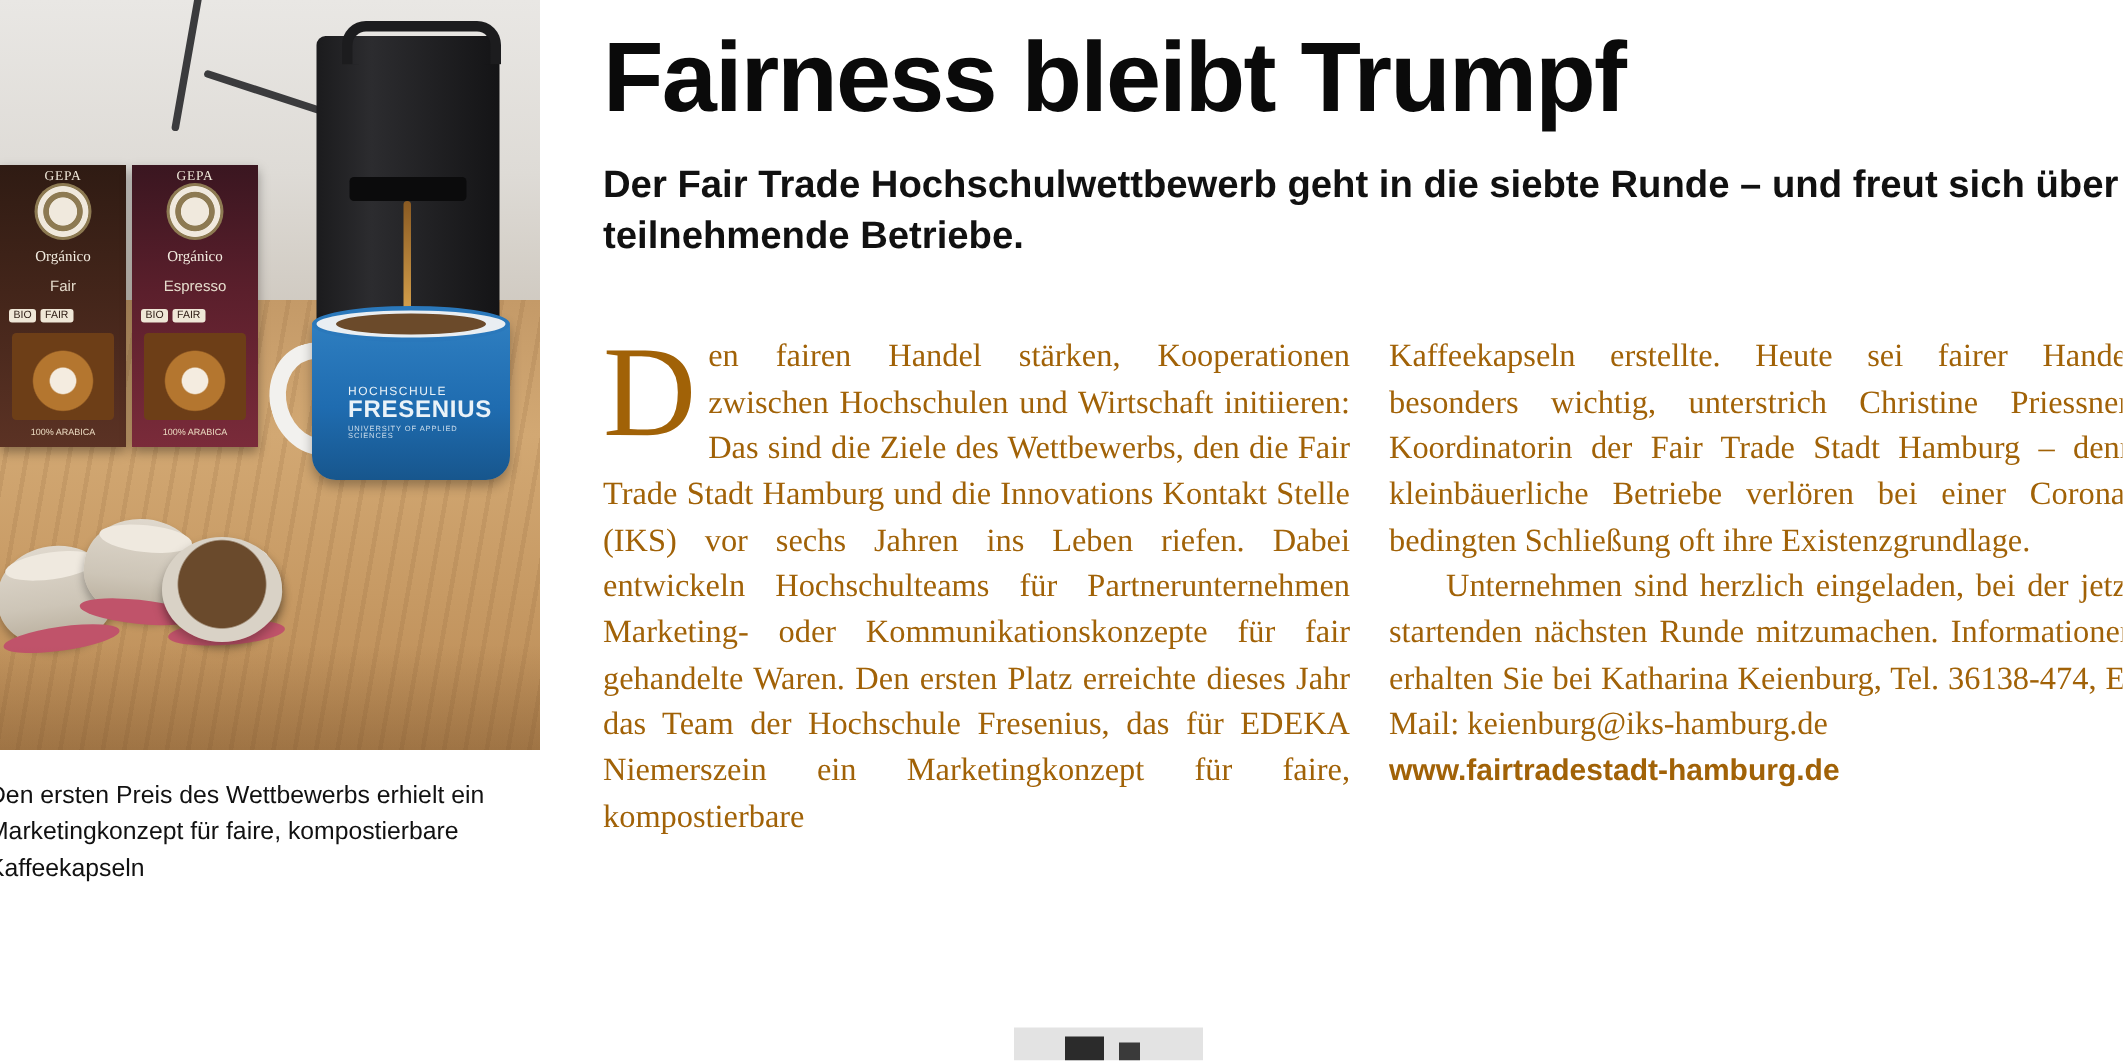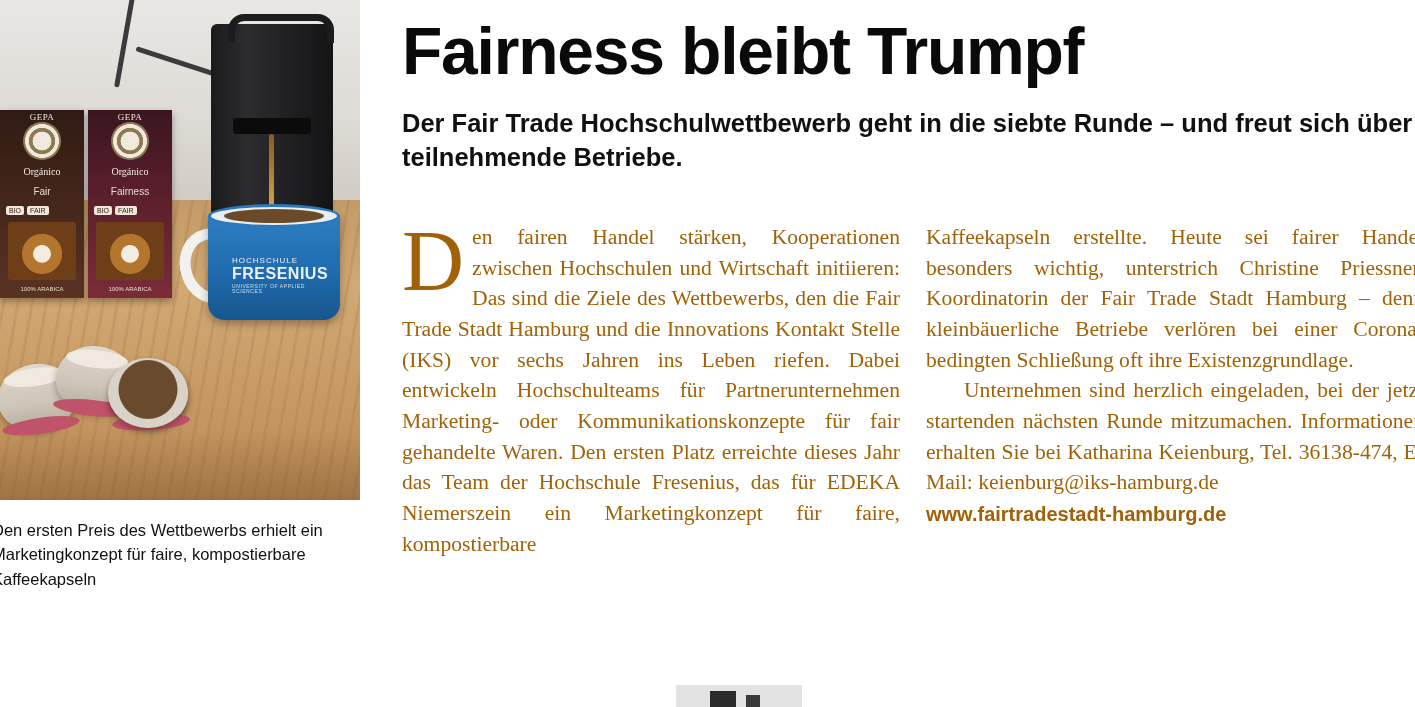--- a/index.html
+++ b/index.html
@@ -378,21 +378,21 @@
           <span class="bx-tag">FAIR</span>
         </div>
         <div class="bx-img"></div>
         <div class="bx-foot">100% ARABICA</div>
       </div>
 
       <div class="ph-box ph-box2">
         <div class="bx-brand">GEPA</div>
         <div class="bx-logo"></div>
         <div class="bx-name">Orgánico</div>
-        <div class="bx-sub">Fairness</div>
+        <div class="bx-sub">Espresso</div>
         <div class="bx-tags">
           <span class="bx-tag">BIO</span>
           <span class="bx-tag">FAIR</span>
         </div>
         <div class="bx-img"></div>
         <div class="bx-foot">100% ARABICA</div>
       </div>
 
       <div class="ph-machine"></div>
       <div class="ph-machine-handle"></div>

